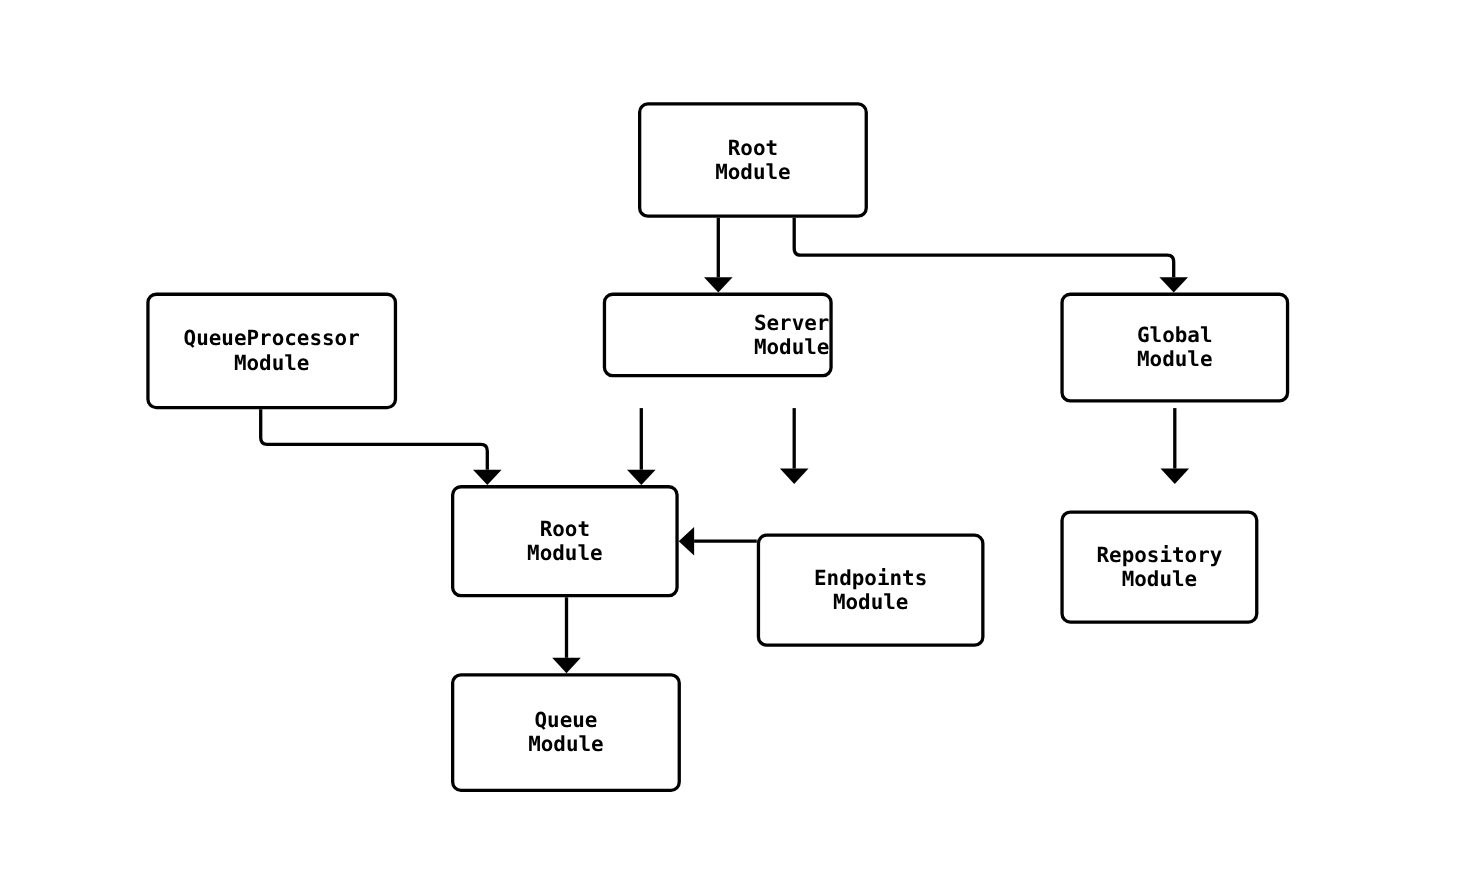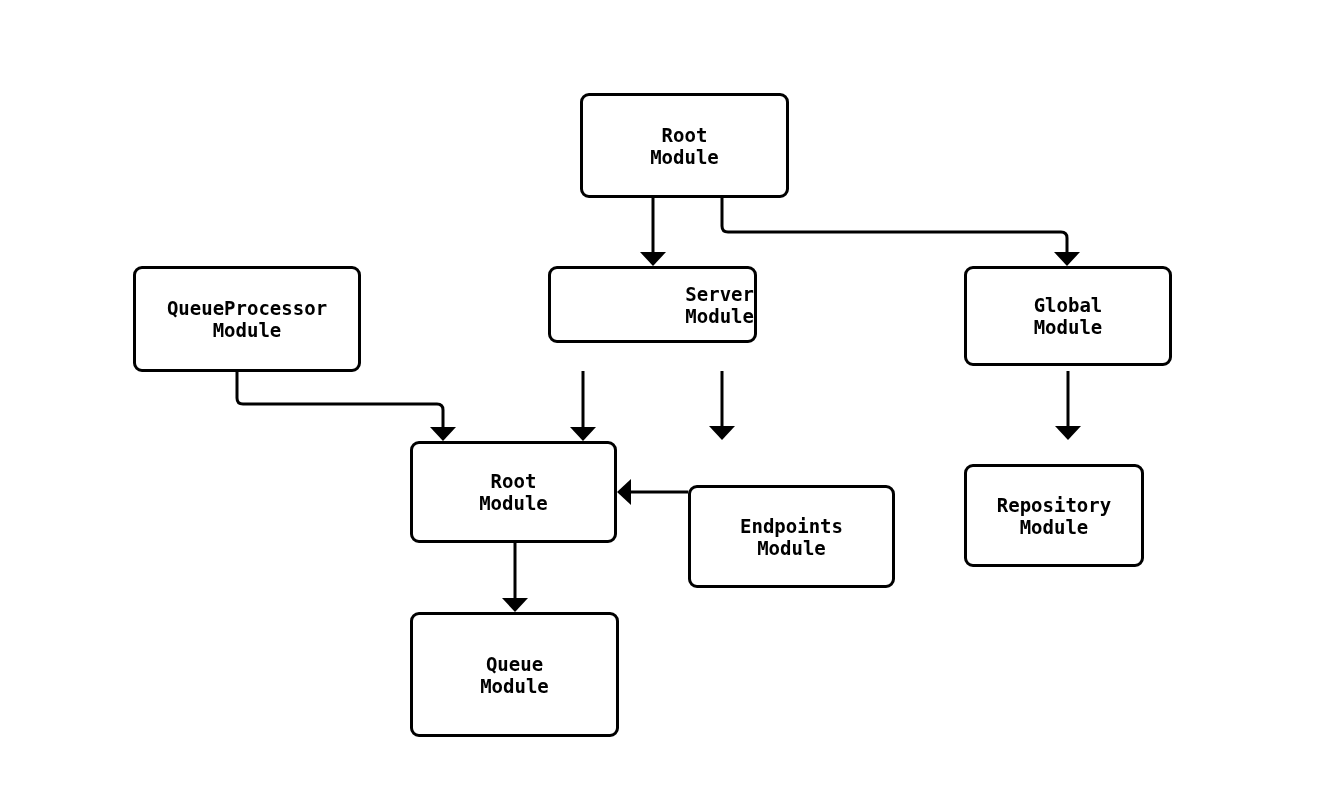--- a/index.html
+++ b/index.html
@@ -121,18 +121,18 @@
   <div class="node" style="left:688px; top:440px; width:207px; height:103px;margin-top:45px;">
     <span>Endpoints</span>
     <span>Module</span>
   </div>
 
   <div class="node" style="left:964px; top:464px; width:180px; height:103px;">
     <span>Repository</span>
     <span>Module</span>
   </div>
 
-  <div class="node" style="left:410px; top:612px; width:209px; height:125px;">
+  <div class="node" style="left:410px; top:612px; width:209px; height:108px;">
     <span>Queue</span>
     <span>Module</span>
   </div>
 
 </div>
 
 </body></html>

